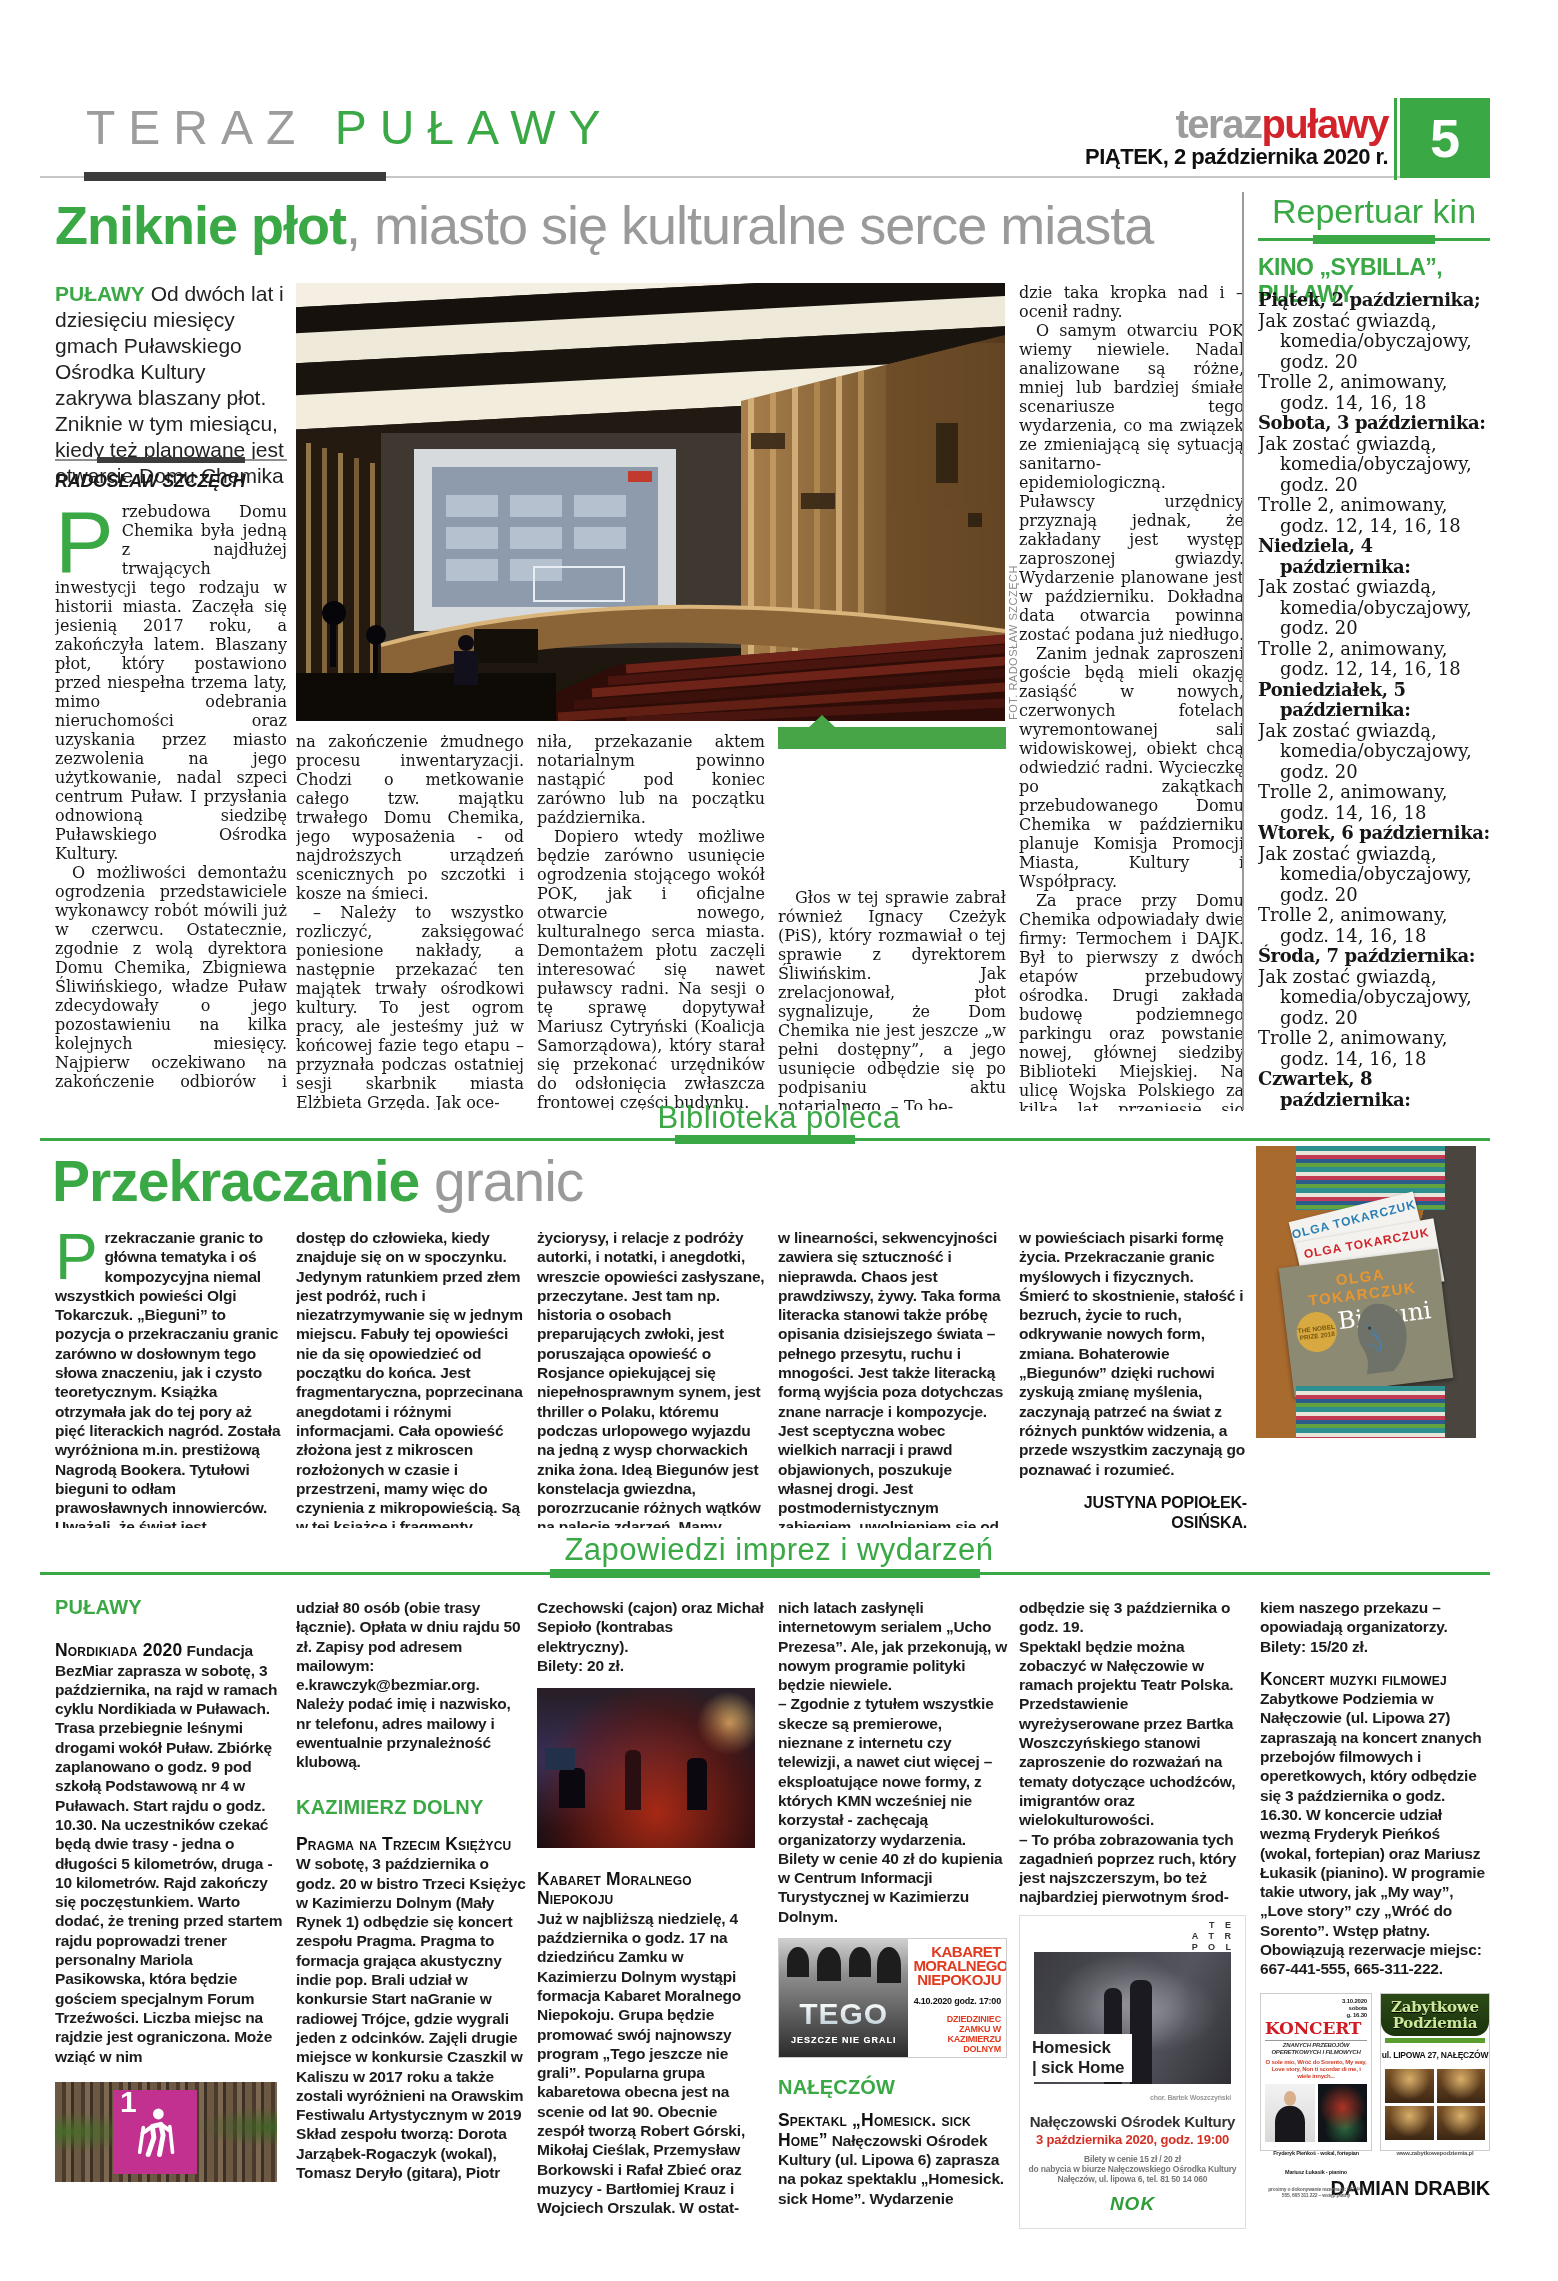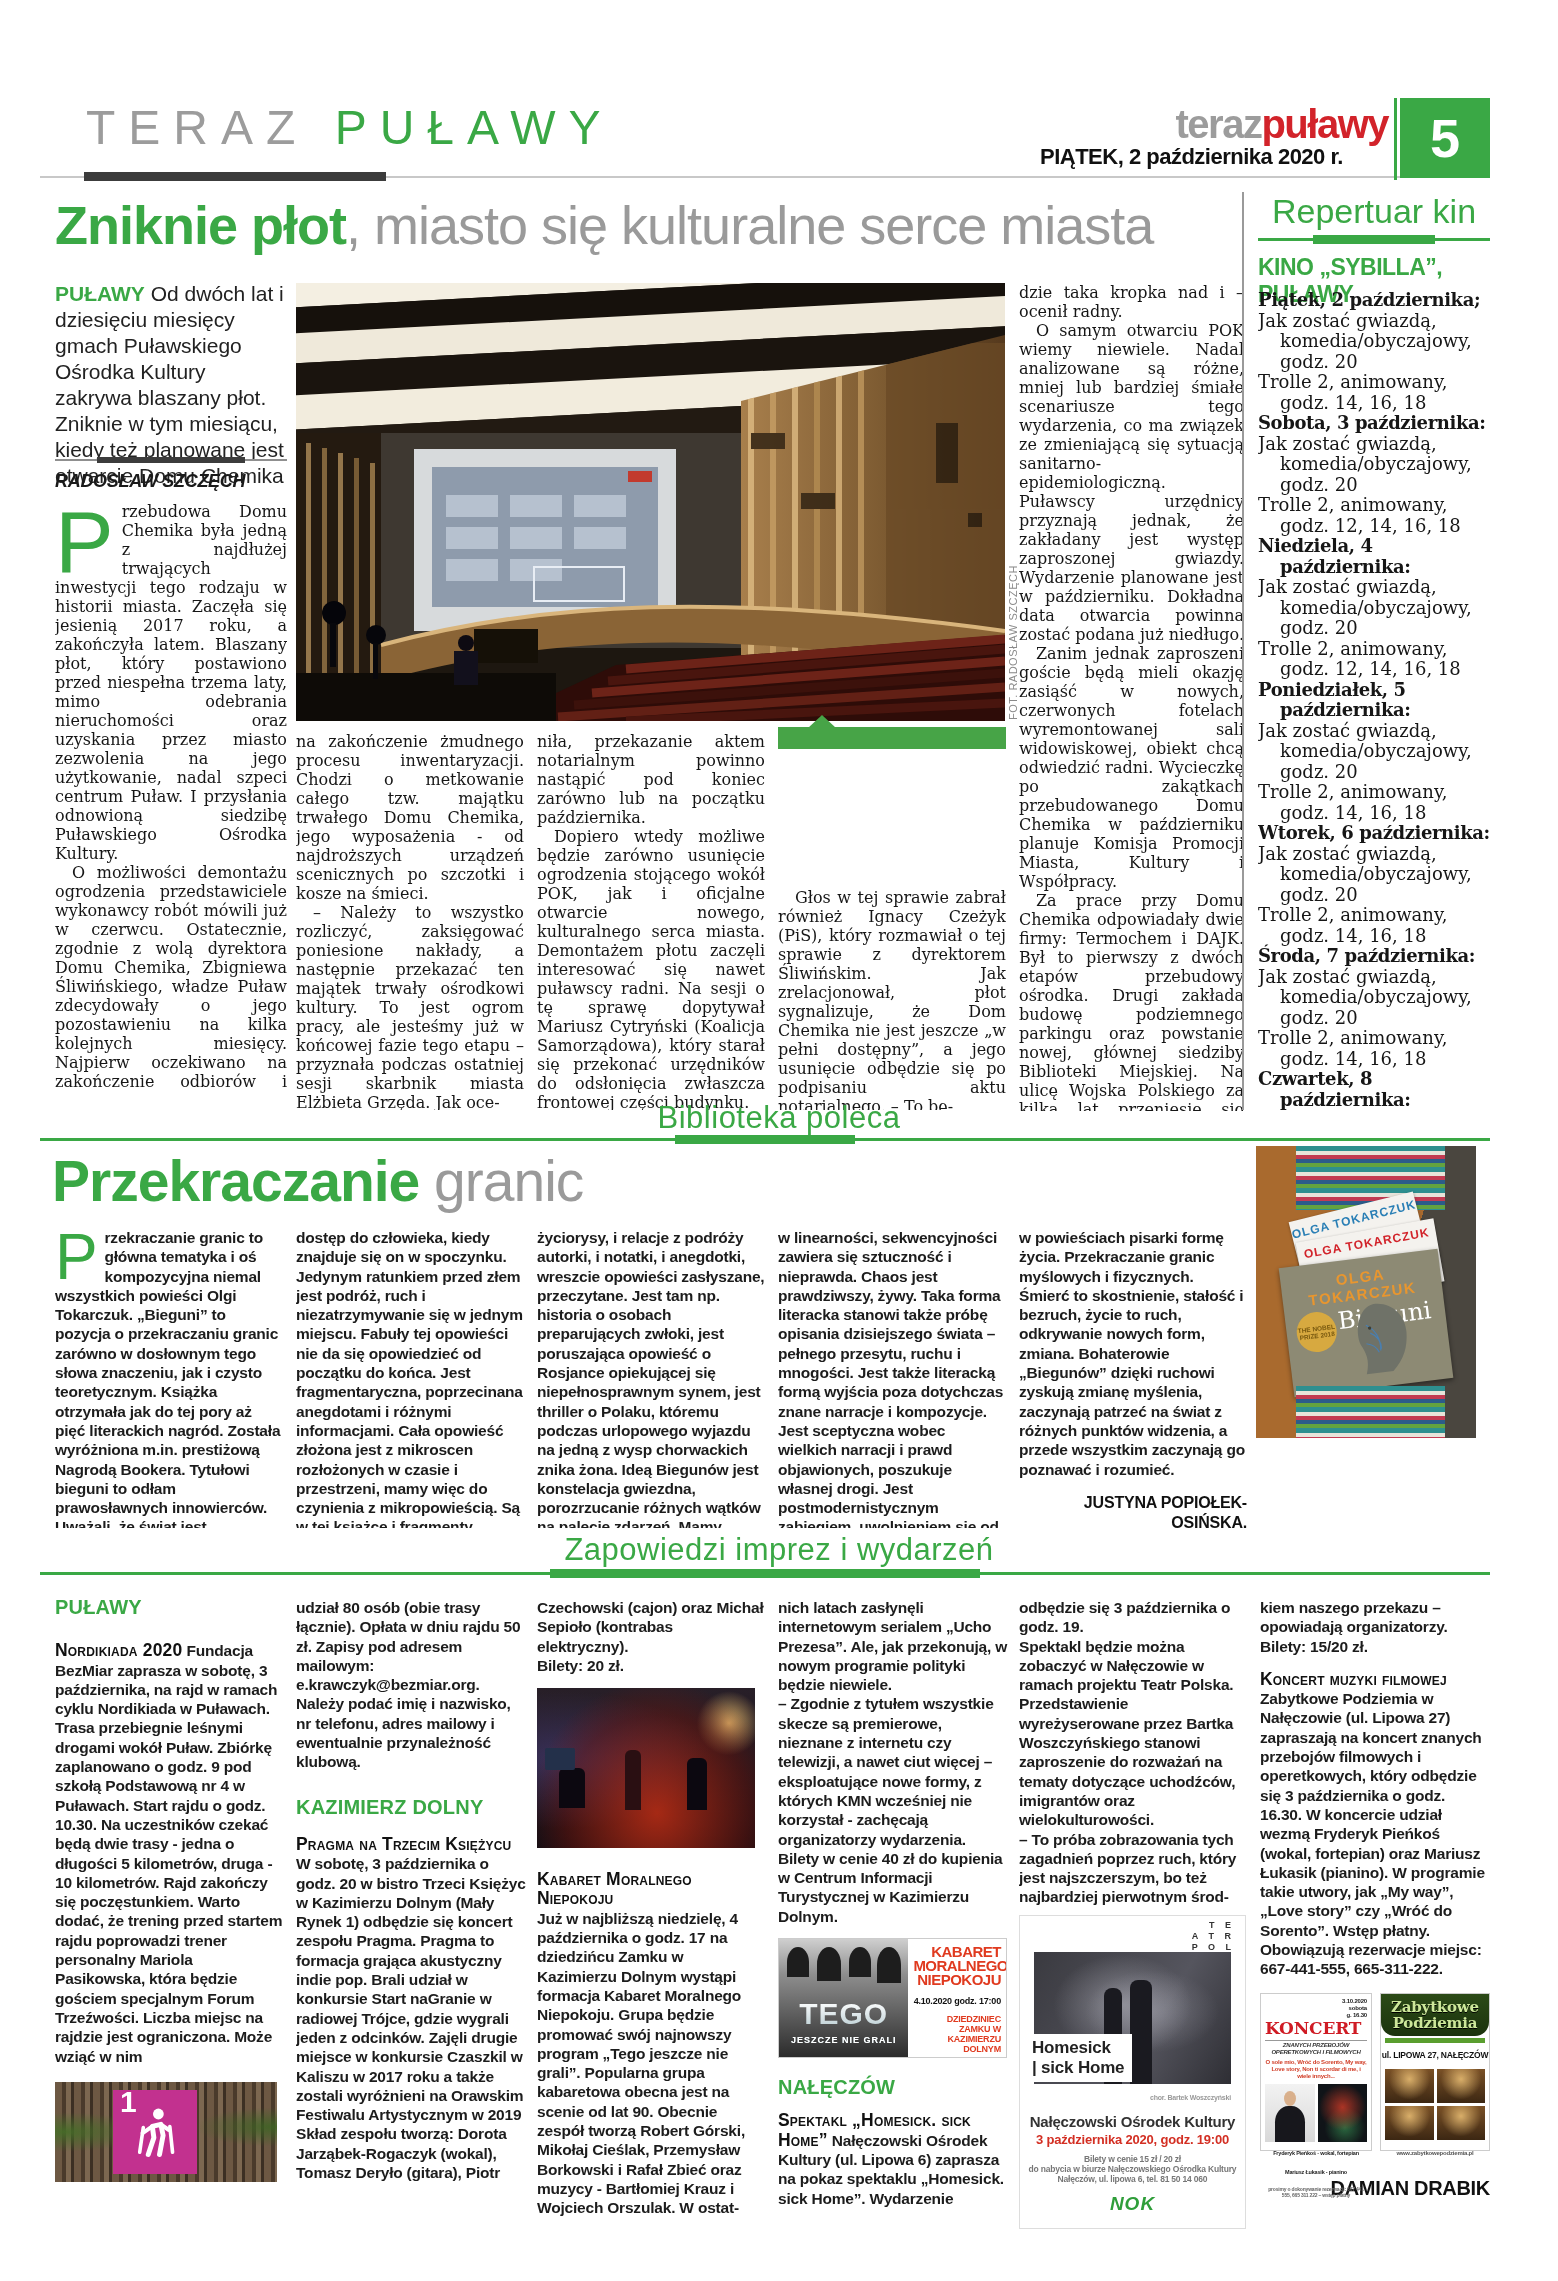--- a/index.html
+++ b/index.html
@@ -7,21 +7,21 @@
         font-family:"Liberation Sans",sans-serif;overflow:hidden;}
   .abs{position:absolute;}
 
   
   .wordmark{font-size:48px;font-weight:300;letter-spacing:13px;color:#9c9c9c;white-space:nowrap;}
   .wordmark .grn{color:#3aa845;}
   .rule-thin{background:#c8c8c8;height:2px;}
   .rule-thick{background:#3c3c3c;height:9px;}
   .logo{font-size:40px;font-weight:bold;letter-spacing:-1.5px;text-align:right;line-height:40px;}
   .logo .gry{color:#9c9c9c;} .logo .red{color:#d2232a;}
-  .dateline{font-size:22px;font-weight:bold;color:#101010;text-align:left;letter-spacing:-0.5px;}
+  .dateline{font-size:22px;font-weight:bold;color:#101010;text-align:right;letter-spacing:-0.5px;}
   .pagenum{background:#3aa845;color:#fff;font-size:54px;font-weight:bold;text-align:center;line-height:80px;}
 
   
   .headline{font-size:54px;white-space:nowrap;letter-spacing:-1px;}
   .headline .grn{color:#3aa845;font-weight:bold;}
   .headline .gry{color:#9a9a9a;font-weight:300;}
   .sechead{font-size:31px;font-weight:300;color:#3aa845;text-align:center;letter-spacing:0.5px;}
   .grule{background:#3aa845;height:3px;}
   .grule-thick{background:#3aa845;height:9px;}
 

